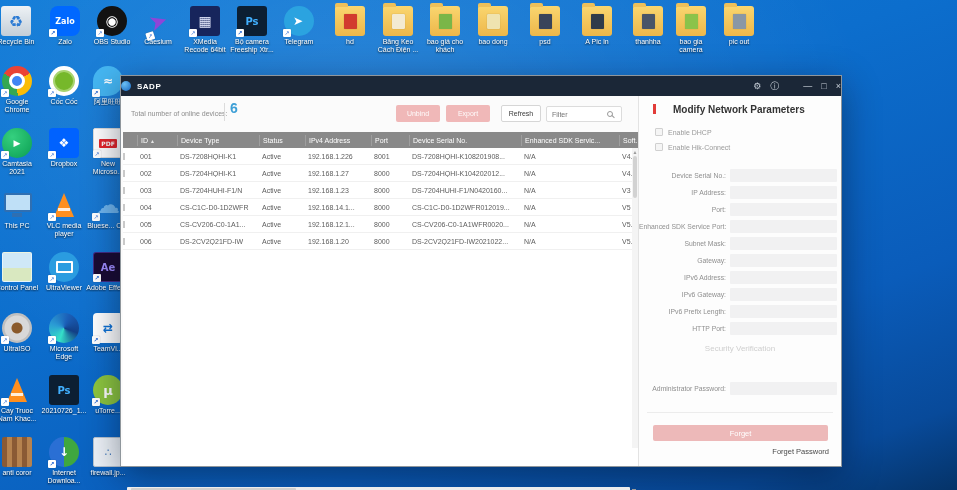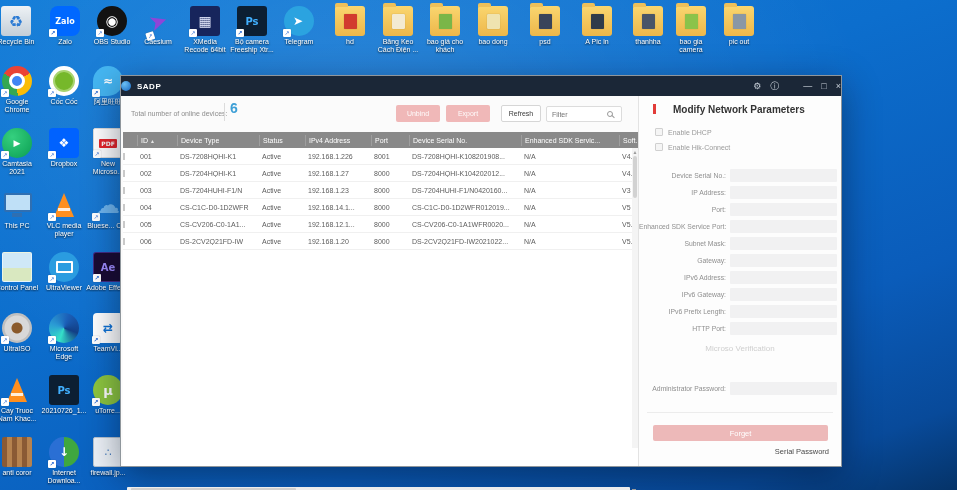--- a/index.html
+++ b/index.html
@@ -468,24 +468,24 @@
           </div>
           <div class="frow" style="top: 209px;">
             <span class="flabel">IPv6 Prefix Length:</span>
             <input class="finput" style="">
           </div>
           <div class="frow" style="top: 226px;">
             <span class="flabel">HTTP Port:</span>
             <input class="finput" style="">
           </div>
         </div>
-      <div class="security" style="top:248px">Microso Verification</div>
+      <div class="security" style="top:248px">Security Verification</div>
       <div class="adminrow">
         <span class="flabel">Administrator Password:</span>
         <input class="finput" style="">
       </div>
       <div class="phr" style="top:316px"></div>
       <div class="modify-btn">Forget</div>
-      <div class="forget">Serial Password</div>
+      <div class="forget">Forget Password</div>
     </div>
 
   </div>
 </div>
 
 </body></html>

